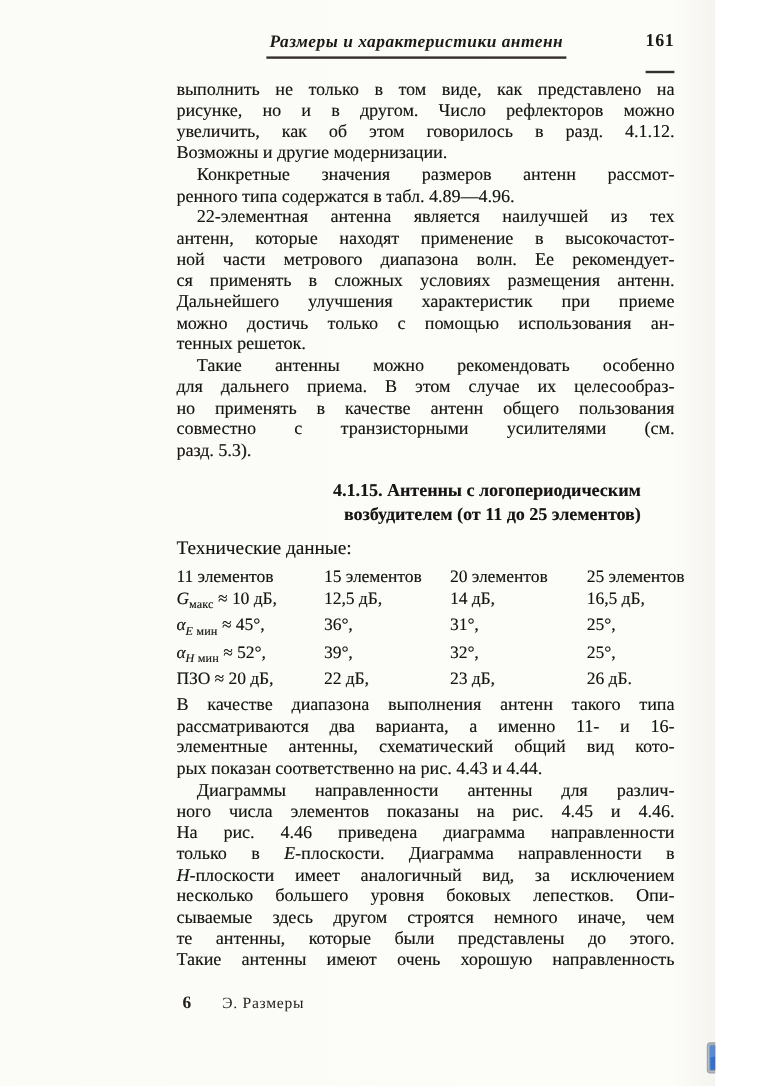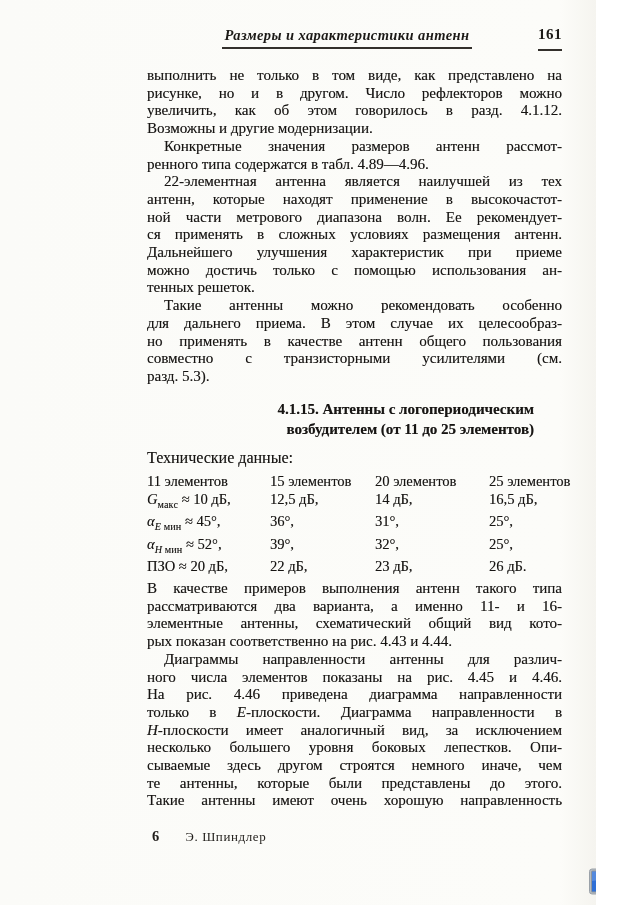--- a/index.html
+++ b/index.html
@@ -17,21 +17,21 @@
   .running-head{position:relative;height:24px;}
   .rh-center{text-align:center;}
   .rh-title{
     display:inline-block;
     font-style:italic;font-weight:bold;font-size:14.5px;letter-spacing:.4px;
     padding:0 3px 3px 3px;border-bottom:2px solid #33302c;color:#1c1a17;
   }
   .rh-page{
     position:absolute;right:0;top:0;
     font-weight:bold;font-size:15px;letter-spacing:.5px;
-    padding-bottom:6px;border-bottom:2px solid #33302c;color:#1c1a17;
+    padding-bottom:16px;border-bottom:2px solid #33302c;color:#1c1a17;
   }
 
   
   .doc-body{margin-top:17px;font-size:15px;text-shadow:.25px 0 0 rgba(23,21,19,.45);margin-left:15px;}
   .para{margin:0;}
   .ln{line-height:17.7px;}
   .j{text-align:justify;text-align-last:justify;}
   .ind{text-indent:17px;}
 
   .sect-h{margin:13px 28px 10px 0;text-align:right;font-weight:bold;}
@@ -116,40 +116,40 @@
           <div class="tc tl"><i>α</i><sub><i>Н</i> мин</sub> ≈ 52°,</div>
           <div class="tc">39°,</div>
           <div class="tc">32°,</div>
           <div class="tc">25°,</div>
           <div class="tc tl">ПЗО ≈ 20 дБ,</div>
           <div class="tc">22 дБ,</div>
           <div class="tc">23 дБ,</div>
           <div class="tc">26 дБ.</div>
         </div>
         <div class="para">
-          <div class="ln j">В качестве примеров выполнения антенн такого типа</div>
+          <div class="ln j">В качестве диапазона выполнения антенн такого типа</div>
           <div class="ln j">рассматриваются два варианта, а именно 11- и 16-</div>
           <div class="ln j">элементные антенны, схематический общий вид кото-</div>
           <div class="ln">рых показан соответственно на рис. 4.43 и 4.44.</div>
         </div>
         <div class="para">
           <div class="ln j ind">Диаграммы направленности антенны для различ-</div>
           <div class="ln j">ного числа элементов показаны на рис. 4.45 и 4.46.</div>
           <div class="ln j">На рис. 4.46 приведена диаграмма направленности</div>
           <div class="ln j">только в <i>Е</i>-плоскости. Диаграмма направленности в</div>
           <div class="ln j"><i>Н</i>-плоскости имеет аналогичный вид, за исключением</div>
           <div class="ln j">несколько большего уровня боковых лепестков. Опи-</div>
           <div class="ln j">сываемые здесь другом строятся немного иначе, чем</div>
           <div class="ln j">те антенны, которые были представлены до этого.</div>
           <div class="ln j">Такие антенны имеют очень хорошую направленность</div>
         </div>
       </div>
 
     <div class="footer">
-      <span class="f-num">6</span><span class="f-author">Э. Шпиндлер</span>
+      <span class="f-num">6</span><span class="f-author">Э. Размеры</span>
     </div>
   </div>
 
   <div class="tv-logo">
     <svg viewBox="0 0 48 46" width="48" height="46">
       <line x1="17" y1="3.5" x2="23" y2="13" stroke="#b9bdc2" stroke-width="1.7"></line>
       <line x1="32.5" y1="4.5" x2="26" y2="13" stroke="#c3c7cb" stroke-width="1.6"></line>
       <rect x="5.5" y="12" width="37" height="25" rx="2.5" stroke="#9aa1a8" stroke-width="1" fill="#b6bcc2"></rect>
       <rect x="7" y="13.5" width="34" height="22" rx="1.5" fill="#8f969d"></rect>
       <polygon points="8,14.5 21,14.5 15.5,34.5 8,34.5" fill="#2f6fd6"></polygon>

